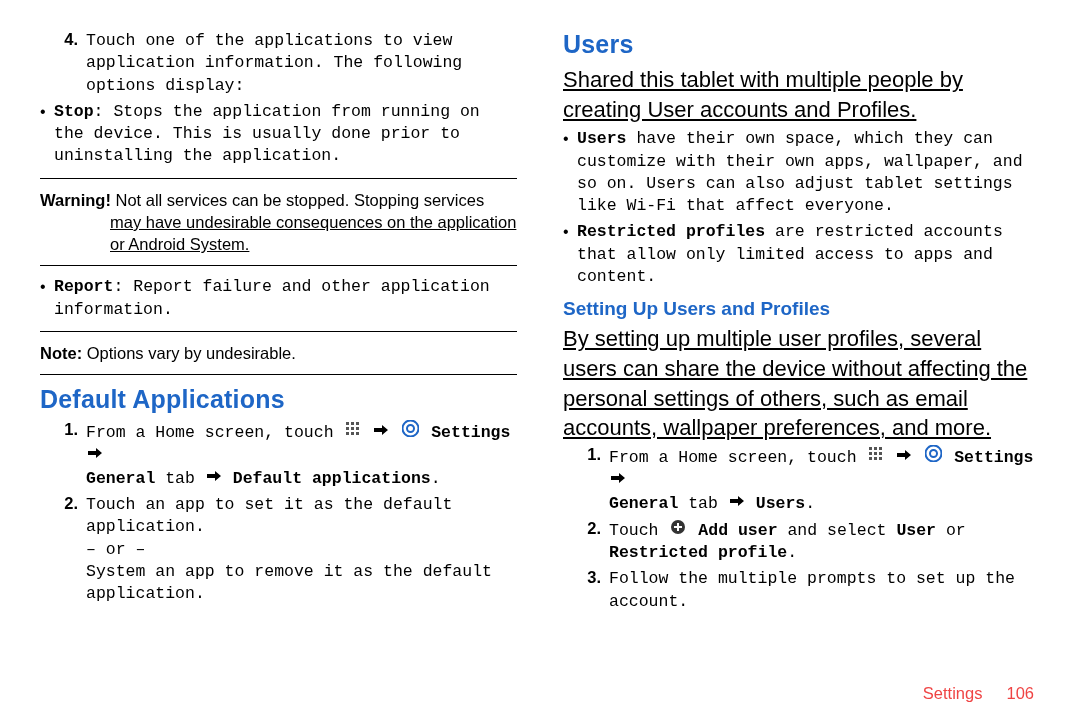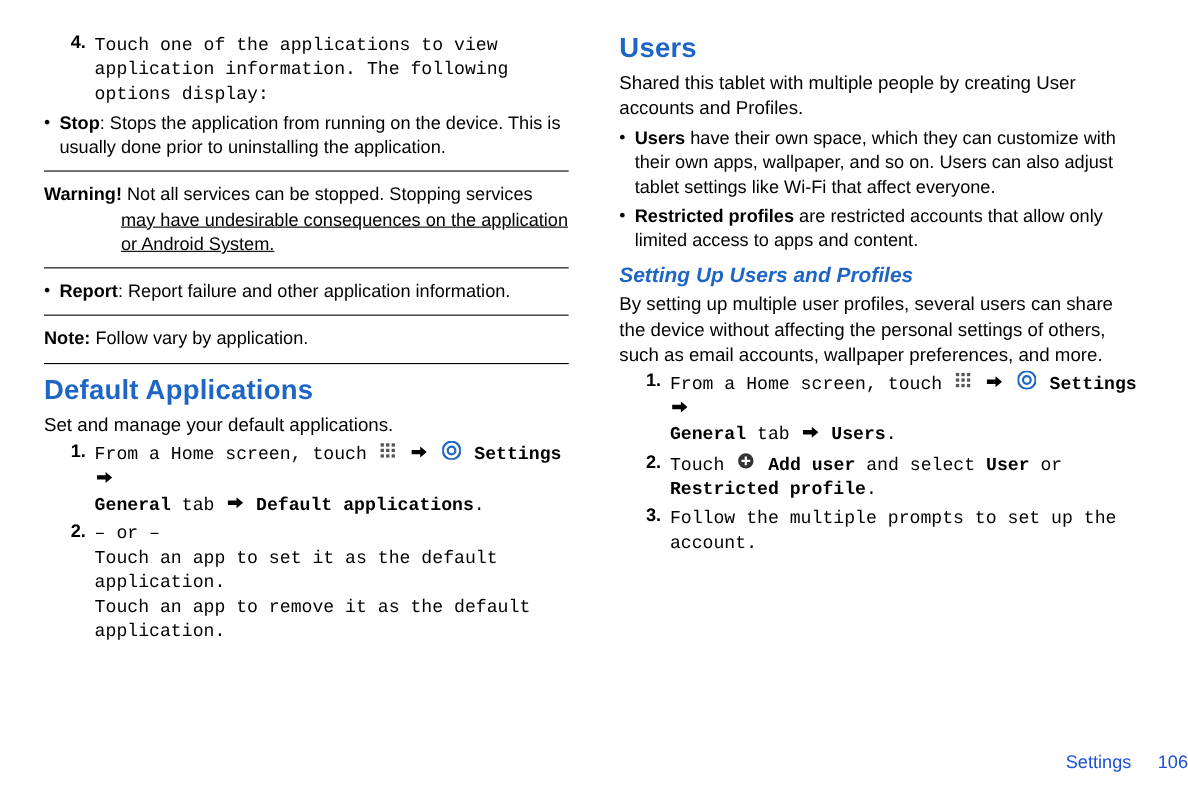--- a/index.html
+++ b/index.html
@@ -25,29 +25,29 @@
   }
   .h1 {
     font-weight: 900;
     font-size: 25px;
     color: #1e66c6;
     letter-spacing: 0.2px;
     margin: 10px 0 6px 0;
   }
   .h2 {
     font-weight: 700;
-    font-style: italic;
     font-size: 19px;
     color: #1e66c6;
     margin: 10px 0 4px 0;
   }
   .body-text {
     line-height: 1.35;
-    font-size: 17px;
+    font-size: 22px;
     margin: 2px 0;
+    text-decoration: underline;
   }
   .outer-item {
     display: flex;
     margin-bottom: 4px;
   }
   .outer-num {
     width: 46px;
     text-align: right;
     font-weight: 700;
     padding-right: 8px;
@@ -69,20 +69,21 @@
   }
   .bullet-dot {
     width: 14px;
     font-size: 16px;
     line-height: 1.35;
   }
   .bullet-content {
     flex: 1;
     font-size: 16.5px;
     line-height: 1.35;
+    font-family: Liberation Mono, monospace;
   }
   .hr {
     border: 0;
     border-top: 1.5px solid #000;
     margin: 10px 0;
   }
   .warning-block, .note-block {
     margin: 6px 0;
   }
   .warning-text, .note-text {
@@ -95,22 +96,23 @@
   }
   b { font-weight: 700; }
   .icon {
     display: inline-block;
     vertical-align: middle;
     margin: 0 2px;
   }
   .footer {
     position: relative;
     text-align: right;
-    font-size: 16.5px;
-    color: #1d4ed8;
+    padding-right: 46px;
+    font-size: 16.5px;
+    color: #ef4444;
     margin-top: 4px;
   }
   .footer-gap { display:inline-block; width:24px; }
 </style>
 </head>
 <body>
 
 <div class="page">
 
   <div class="col">
@@ -142,28 +144,27 @@
       <div class="bullet-dot">•</div>
       <div class="bullet-content">
         <b>Report</b><span>: Report failure and other application information.</span>
       </div>
     </div>
 
     <hr class="hr">
 
     <div class="note-block">
       <div class="note-text">
-        <b>Note:</b><span> Follow vary by application.</span>
+        <b>Note:</b><span> Options vary by undesirable.</span>
       </div>
     </div>
 
     <hr class="hr">
 
     <div class="h1">Default Applications</div>
-    <div class="body-text">Set and manage your default applications.</div>
 
     <div class="outer-item">
       <div class="outer-num">1.</div>
       <div class="outer-content">
         <span>From a Home screen, touch </span>
         <span class="icon">
           <svg width="15" height="15" viewBox="0 0 15 15">
               <g fill="#555">
                 <rect x="1" y="1" width="3" height="3"></rect>
                 <rect x="6" y="1" width="3" height="3"></rect>
@@ -201,23 +202,23 @@
               <path d="M0 4 L8 4 L8 1 L14 6 L8 11 L8 8 L0 8 Z" fill="#000"></path>
             </svg>
         </span>
         <b> Default applications</b><span>.</span>
       </div>
     </div>
 
     <div class="outer-item">
       <div class="outer-num">2.</div>
       <div class="outer-content">
+        <div>Touch an app to set it as the default application.</div>
         <div>– or –</div>
-        <div>Touch an app to set it as the default application.</div>
-        <div>Touch an app to remove it as the default application.</div>
+        <div>System an app to remove it as the default application.</div>
       </div>
     </div>
 
   </div>
 
   <div class="col">
 
     <div class="h1" style="margin-top:0">Users</div>
     <div class="body-text">Shared this tablet with multiple people by creating User accounts and Profiles.</div>
 

